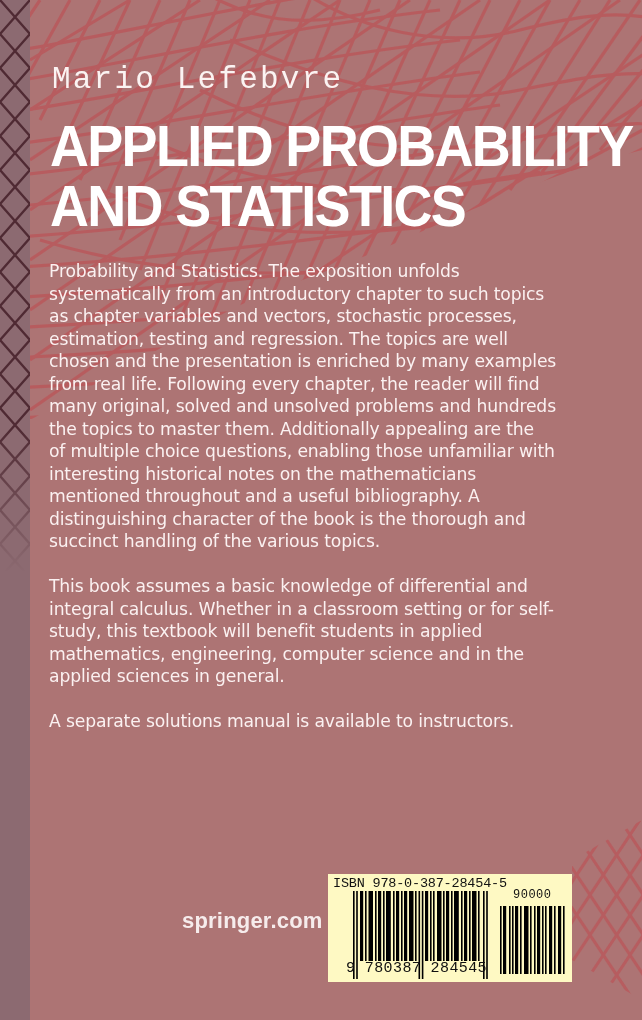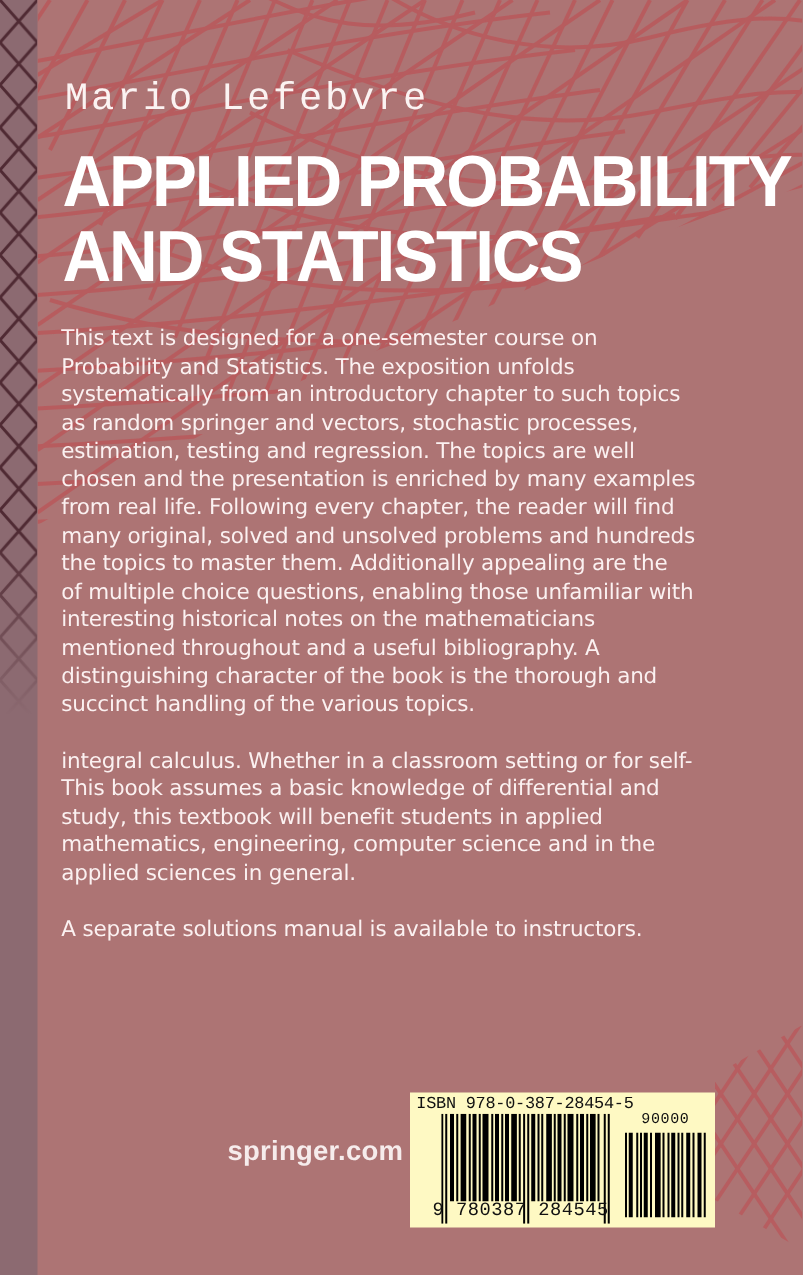--- a/index.html
+++ b/index.html
@@ -249,38 +249,37 @@
 
   <div class="author">Mario Lefebvre</div>
 
   <div class="title">
     <span class="line">APPLIED PROBABILITY</span>
     <span class="line">AND STATISTICS</span>
   </div>
 
   <div class="body">
     <p>
-      <span>This text is designed for a one-semester course on</span>
       <span>Probability and Statistics. The exposition unfolds</span>
       <span>systematically from an introductory chapter to such topics</span>
-      <span>as random springer and vectors, stochastic processes,</span>
+      <span>as chapter variables and vectors, stochastic processes,</span>
       <span>estimation, testing and regression. The topics are well</span>
       <span>chosen and the presentation is enriched by many examples</span>
       <span>from real life. Following every chapter, the reader will find</span>
       <span>many original, solved and unsolved problems and hundreds</span>
       <span>the topics to master them. Additionally appealing are the</span>
       <span>of multiple choice questions, enabling those unfamiliar with</span>
       <span>interesting historical notes on the mathematicians</span>
       <span>mentioned throughout and a useful bibliography.  A</span>
       <span>distinguishing character of the book is the thorough and</span>
       <span>succinct handling of the various topics.</span>
     </p>
     <p>
+      <span>This book assumes a basic knowledge of differential and</span>
       <span>integral calculus. Whether in a classroom setting or for self-</span>
-      <span>This book assumes a basic knowledge of differential and</span>
       <span>study, this textbook will benefit students in applied</span>
       <span>mathematics, engineering, computer science and in the</span>
       <span>applied sciences in general.</span>
     </p>
     <p>
       <span>A separate solutions manual is available to instructors.</span>
     </p>
   </div>
 
   <div class="publisher">springer.com</div>

